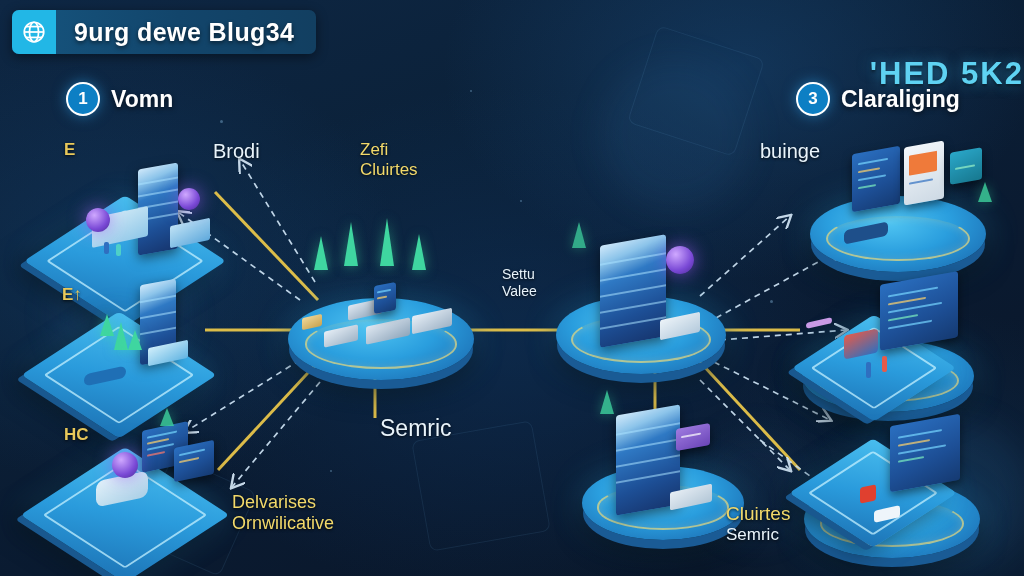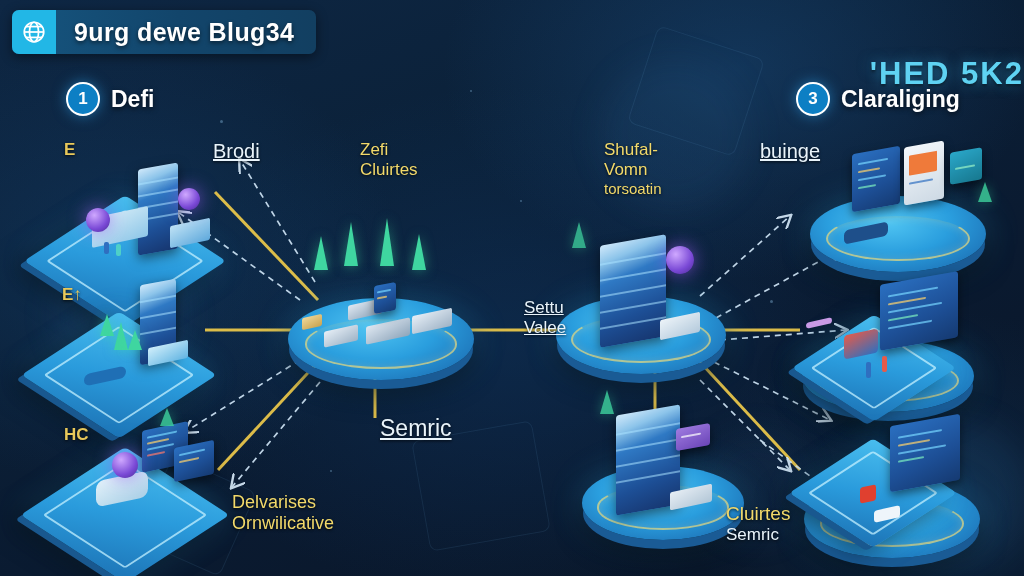--- a/index.html
+++ b/index.html
@@ -71,21 +71,21 @@
     display:flex; align-items:center; justify-content:center;
     box-shadow:0 0 14px rgba(40,150,220,.6);
   }
   .sec-label {
     color:#ffffff; font-size:23px; font-weight:700;
     text-shadow:0 2px 5px rgba(0,0,0,.6);
   }
 
   
   .lbl { position:absolute; pointer-events:none; line-height:1.18; }
-  .lbl.white { color:#e9f4fb; text-shadow:0 1px 3px rgba(0,0,0,.75);text-decoration:underline; }
+  .lbl.white { color:#e9f4fb; text-shadow:0 1px 3px rgba(0,0,0,.75); }
   .lbl.yellow { color:#f2d96a; text-shadow:0 1px 3px rgba(0,0,0,.8); }
   .lbl.gold-s { color:#e8c85a; text-shadow:0 1px 3px rgba(0,0,0,.8); font-weight:700; }
 
   
   .island { position:absolute; }
   .disc {
     position:absolute; left:0; top:0;
     border-radius:50%;
     background: radial-gradient(ellipse at 45% 35%, #4fc4f2 0%, #2a9ede 45%, #1f79bd 78%, #1a5e98 100%);
     box-shadow: 0 10px 0 -1px #1a5b95, 0 14px 26px rgba(0,0,0,.5), 0 0 34px rgba(50,170,230,.32);
@@ -359,42 +359,37 @@
     </div>
     <div class="banner-title">9urg dewe Blug34</div>
   </div>
 
   <div class="headline">
     <div class="headline-1">'HED 5K2</div>
   </div>
 
   <div class="sec-head" style="left:66px;top:82px;">
     <div class="sec-badge">1</div>
-    <div class="sec-label">Defi</div>
+    <div class="sec-label">Vomn</div>
   </div>
   <div class="sec-head" style="left:796px;top:82px;">
     <div class="sec-badge">3</div>
     <div class="sec-label">Claraliging</div>
   </div>
 
   <div class="lbl white" style="left:213px;top:140px;font-size:20px;">Brodi</div>
   <div class="lbl white" style="left:760px;top:140px;font-size:20px;">buinge</div>
 
   <div class="lbl yellow" style="left:360px;top:140px;font-size:17px;">
     <div>Zefi</div>
     <div>Cluirtes</div>
   </div>
 
-  <div class="lbl yellow" style="left:604px;top:140px;font-size:17px;">
-    <div>Shufal-</div>
-    <div>Vomn</div>
-    <div style="font-size:15px;">torsoatin</div>
-  </div>
-
-  <div class="lbl white" style="left:524px;top:266px;font-size:17px;margin-top:32px;">
+
+  <div class="lbl white" style="left:502px;top:266px;font-size:14px;">
     <div>Settu</div>
     <div>Valee</div>
   </div>
 
   <div class="lbl white" style="left:380px;top:415px;font-size:23px;">Semric</div>
 
   <div class="lbl yellow" style="left:232px;top:492px;font-size:18px;">
     <div>Delvarises</div>
     <div>Ornwilicative</div>
   </div>

